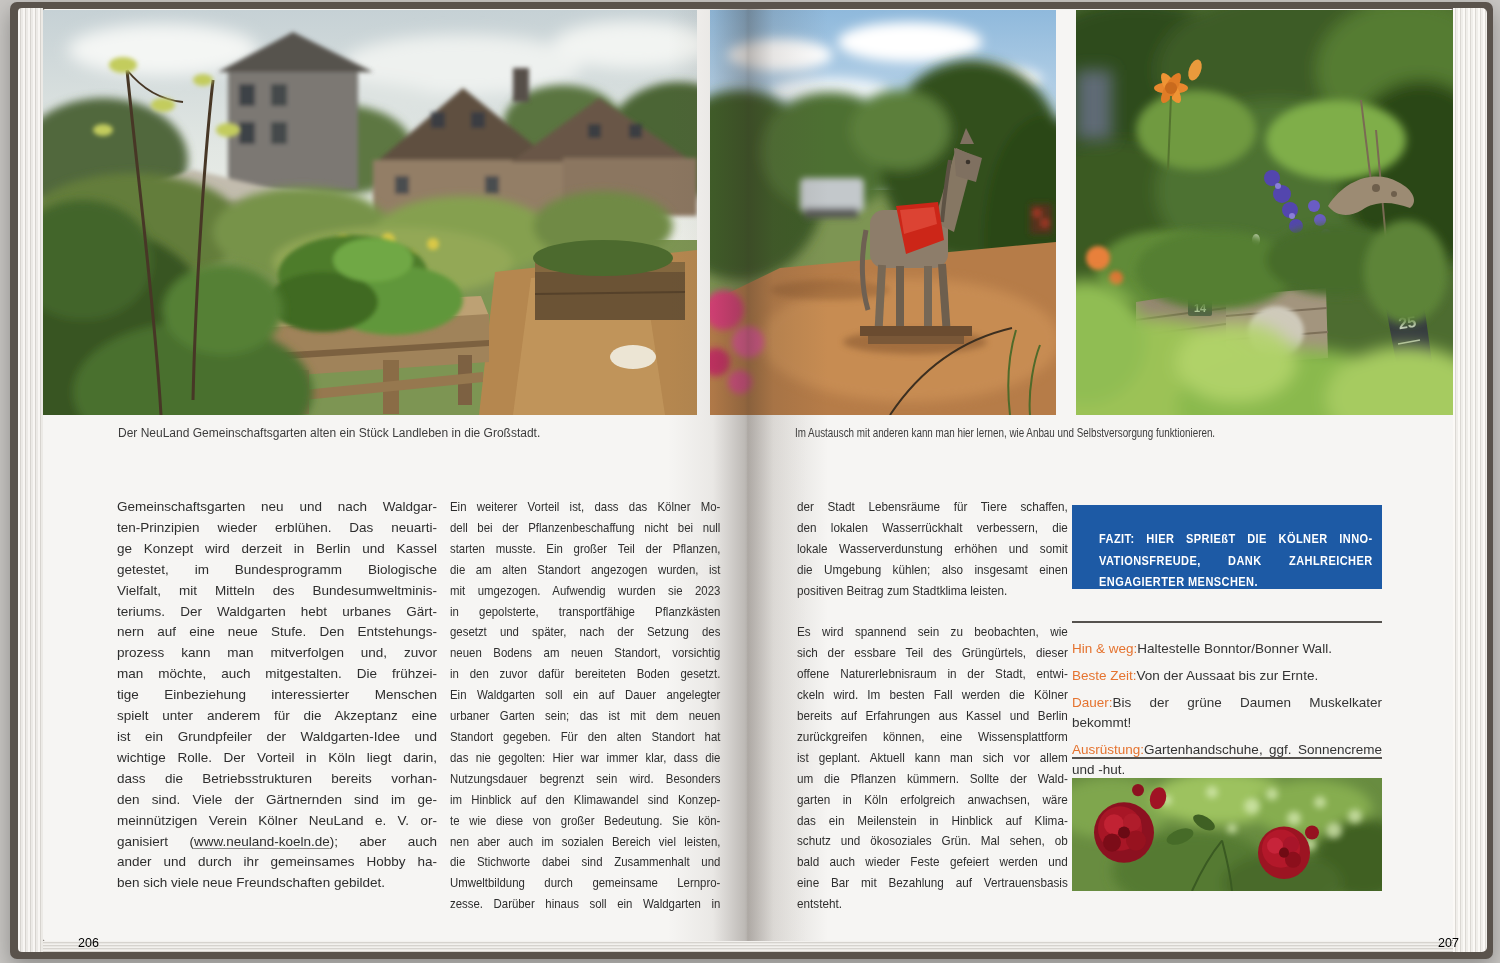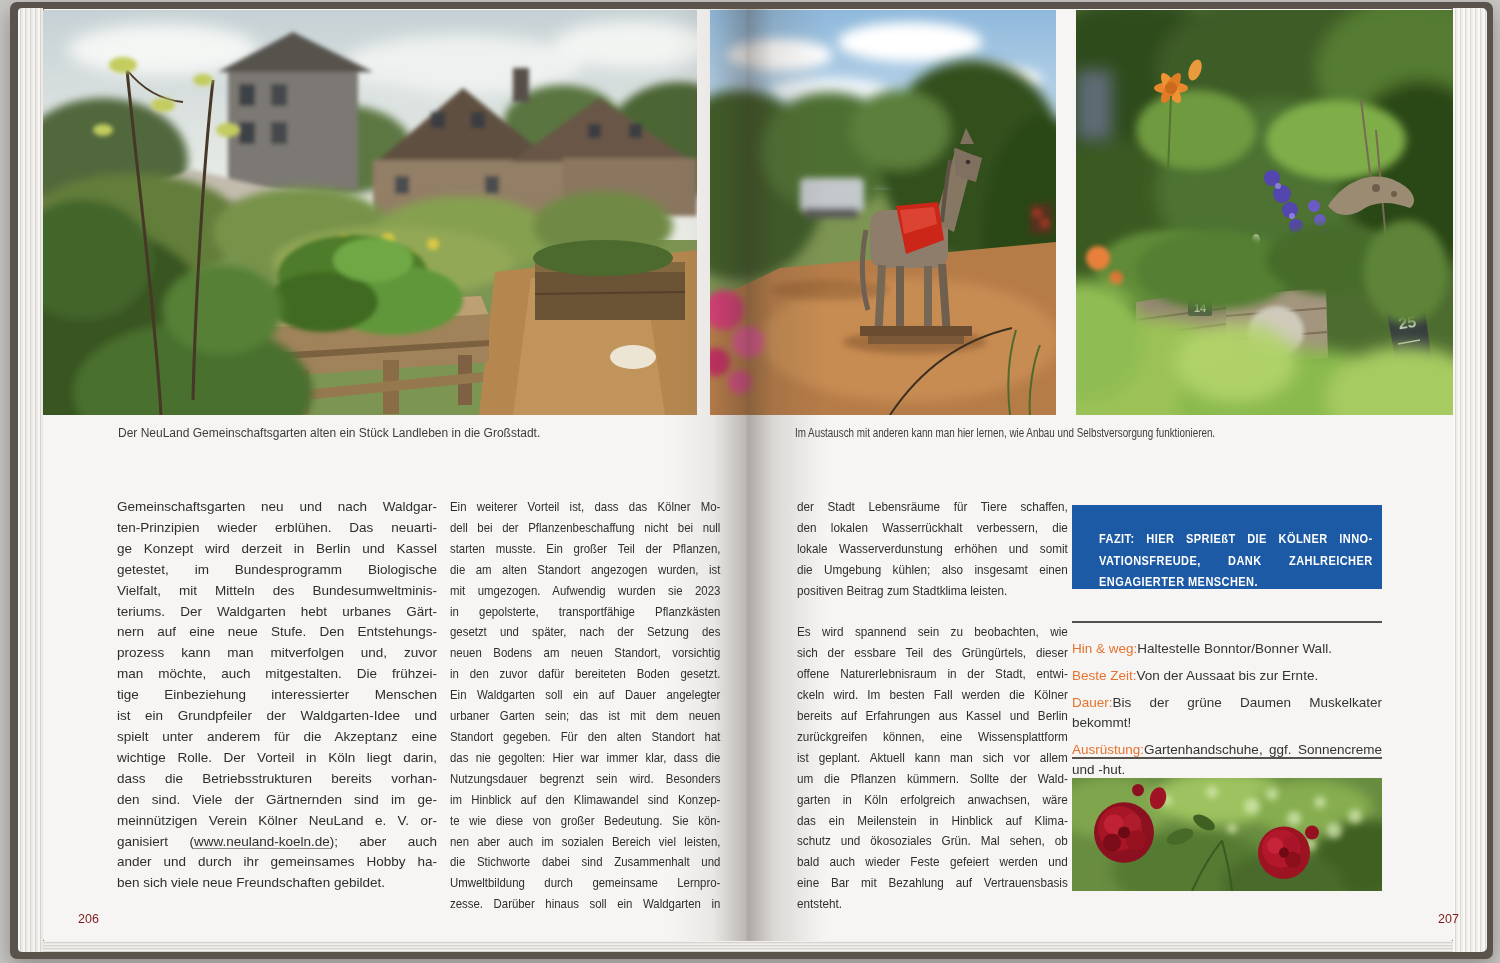--- a/index.html
+++ b/index.html
@@ -47,21 +47,21 @@
          box-sizing:border-box;padding:24px 14px 0 27px;overflow:hidden;}
   .fazit-lines{width:311px;transform:scaleX(0.88);transform-origin:0 0;
          font-family:"Liberation Sans",sans-serif;font-weight:bold;font-size:12.5px;
          letter-spacing:0.5px;line-height:21.5px;color:#ffffff;}
   .rule{left:1072px;width:310px;height:2px;background:#55524e;z-index:20;}
   .rule1{top:621px;}
   .rule2{top:757px;}
   .infolist{left:1072px;top:639px;width:310px;z-index:20;font-size:13.5px;line-height:20px;color:#333;}
   .info-item{margin-bottom:7px;text-align:justify;}
   .info-item .lbl{color:#e5732f;}
-  .pagenum{top:912px;font-size:12.5px;color:#7f1d1d;z-index:20;}
+  .pagenum{top:936px;font-size:12.5px;color:#000000;z-index:20;}
   .pn-left{left:78px;}
   .pn-right{left:1396px;margin-left:42px;}
 </style>
 </head>
 <body>
 
 <div id="stage">
 
   <div class="abs cover"></div>
   <div class="abs edge-left"></div>
@@ -415,22 +415,22 @@
       <div class="tline">Gemeinschaftsgarten neu und nach Waldgar-</div>
       <div class="tline">ten-Prinzipien wieder erblühen. Das neuarti-</div>
       <div class="tline">ge Konzept wird derzeit in Berlin und Kassel</div>
       <div class="tline">getestet, im Bundesprogramm Biologische</div>
       <div class="tline">Vielfalt, mit Mitteln des Bundesumweltminis-</div>
       <div class="tline">teriums. Der Waldgarten hebt urbanes Gärt-</div>
       <div class="tline">nern auf eine neue Stufe. Den Entstehungs-</div>
       <div class="tline">prozess kann man mitverfolgen und, zuvor</div>
       <div class="tline">man möchte, auch mitgestalten. Die frühzei-</div>
       <div class="tline">tige Einbeziehung interessierter Menschen</div>
+      <div class="tline">spielt unter anderem für die Akzeptanz eine</div>
       <div class="tline">ist ein Grundpfeiler der Waldgarten-Idee und</div>
-      <div class="tline">spielt unter anderem für die Akzeptanz eine</div>
       <div class="tline">wichtige Rolle. Der Vorteil in Köln liegt darin,</div>
       <div class="tline">dass die Betriebsstrukturen bereits vorhan-</div>
       <div class="tline">den sind. Viele der Gärtnernden sind im ge-</div>
       <div class="tline">meinnützigen Verein Kölner NeuLand e. V. or-</div>
       <div class="tline">ganisiert (<span class="link">www.neuland-koeln.de</span>); aber auch</div>
       <div class="tline">ander und durch ihr gemeinsames Hobby ha-</div>
       <div class="tline last">ben sich viele neue Freundschaften gebildet.</div>
     </div>
   <div class="abs bodycol col2">
       <div class="tline">Ein weiterer Vorteil ist, dass das Kölner Mo-</div>

